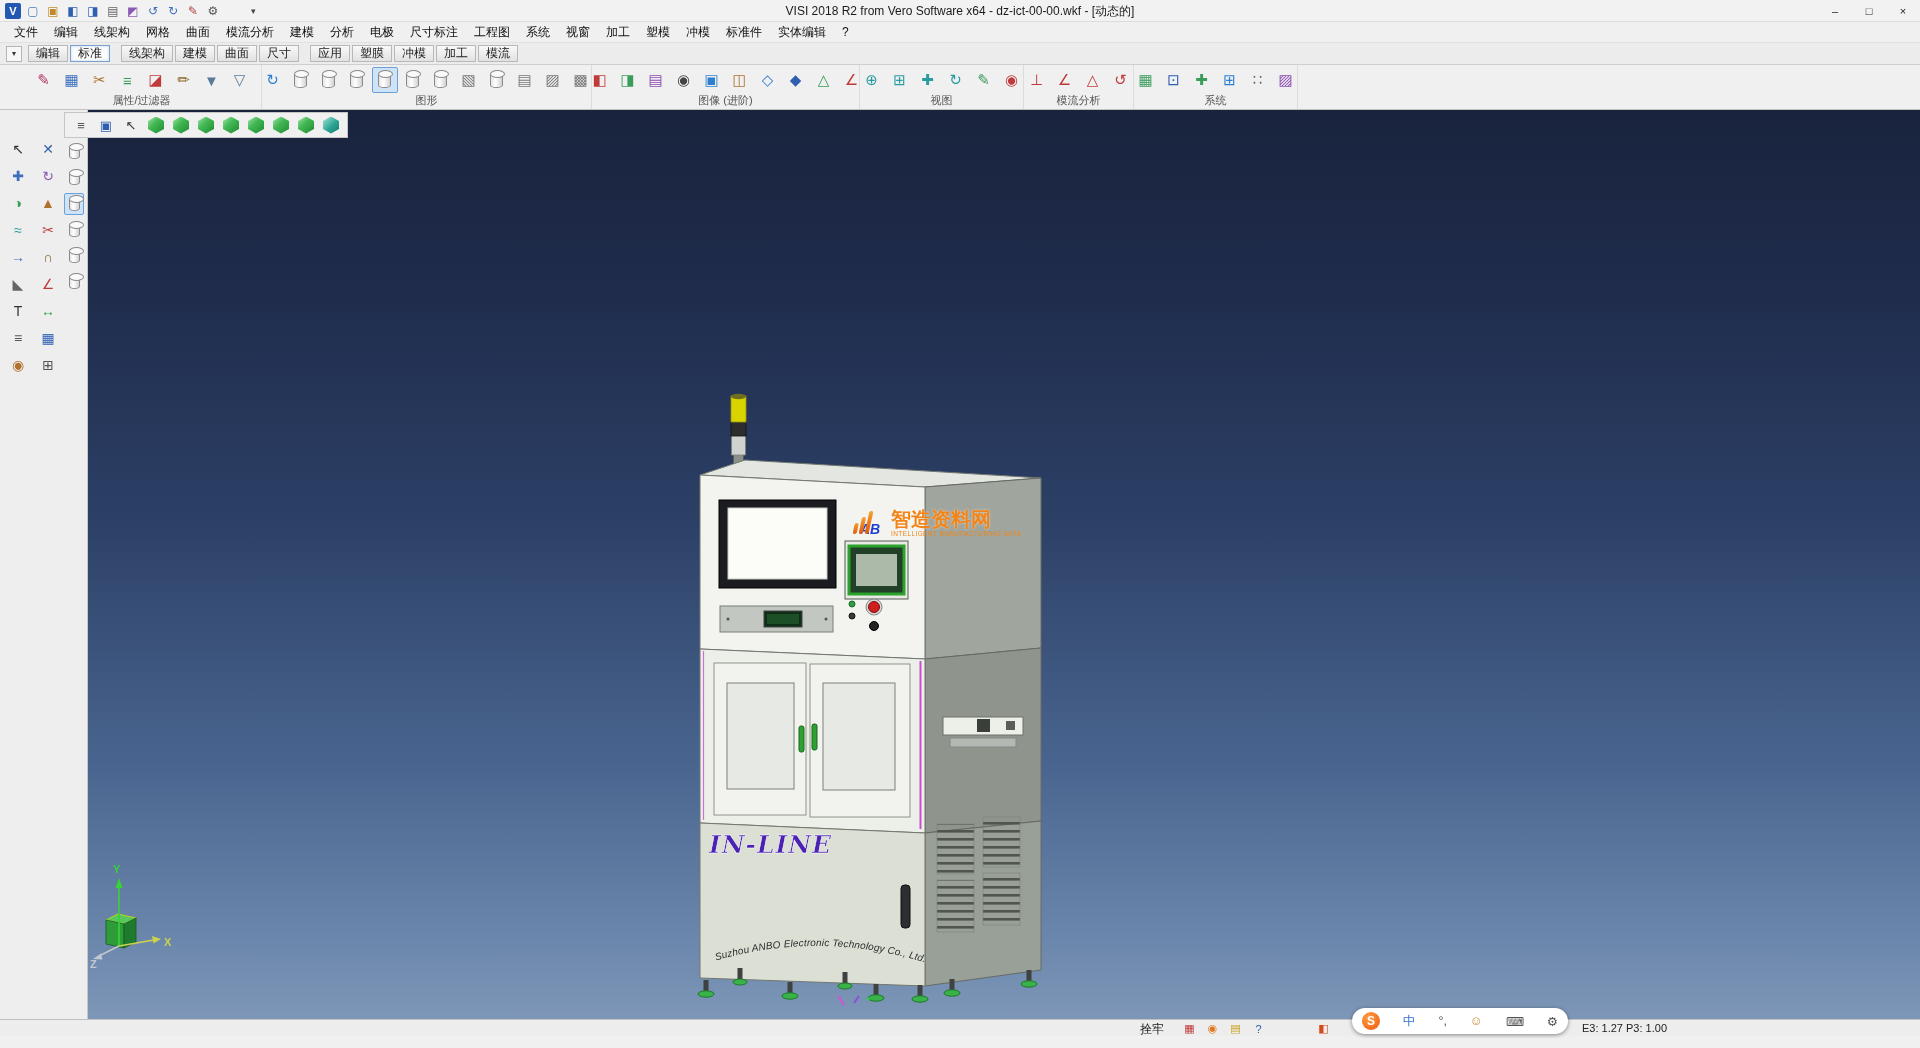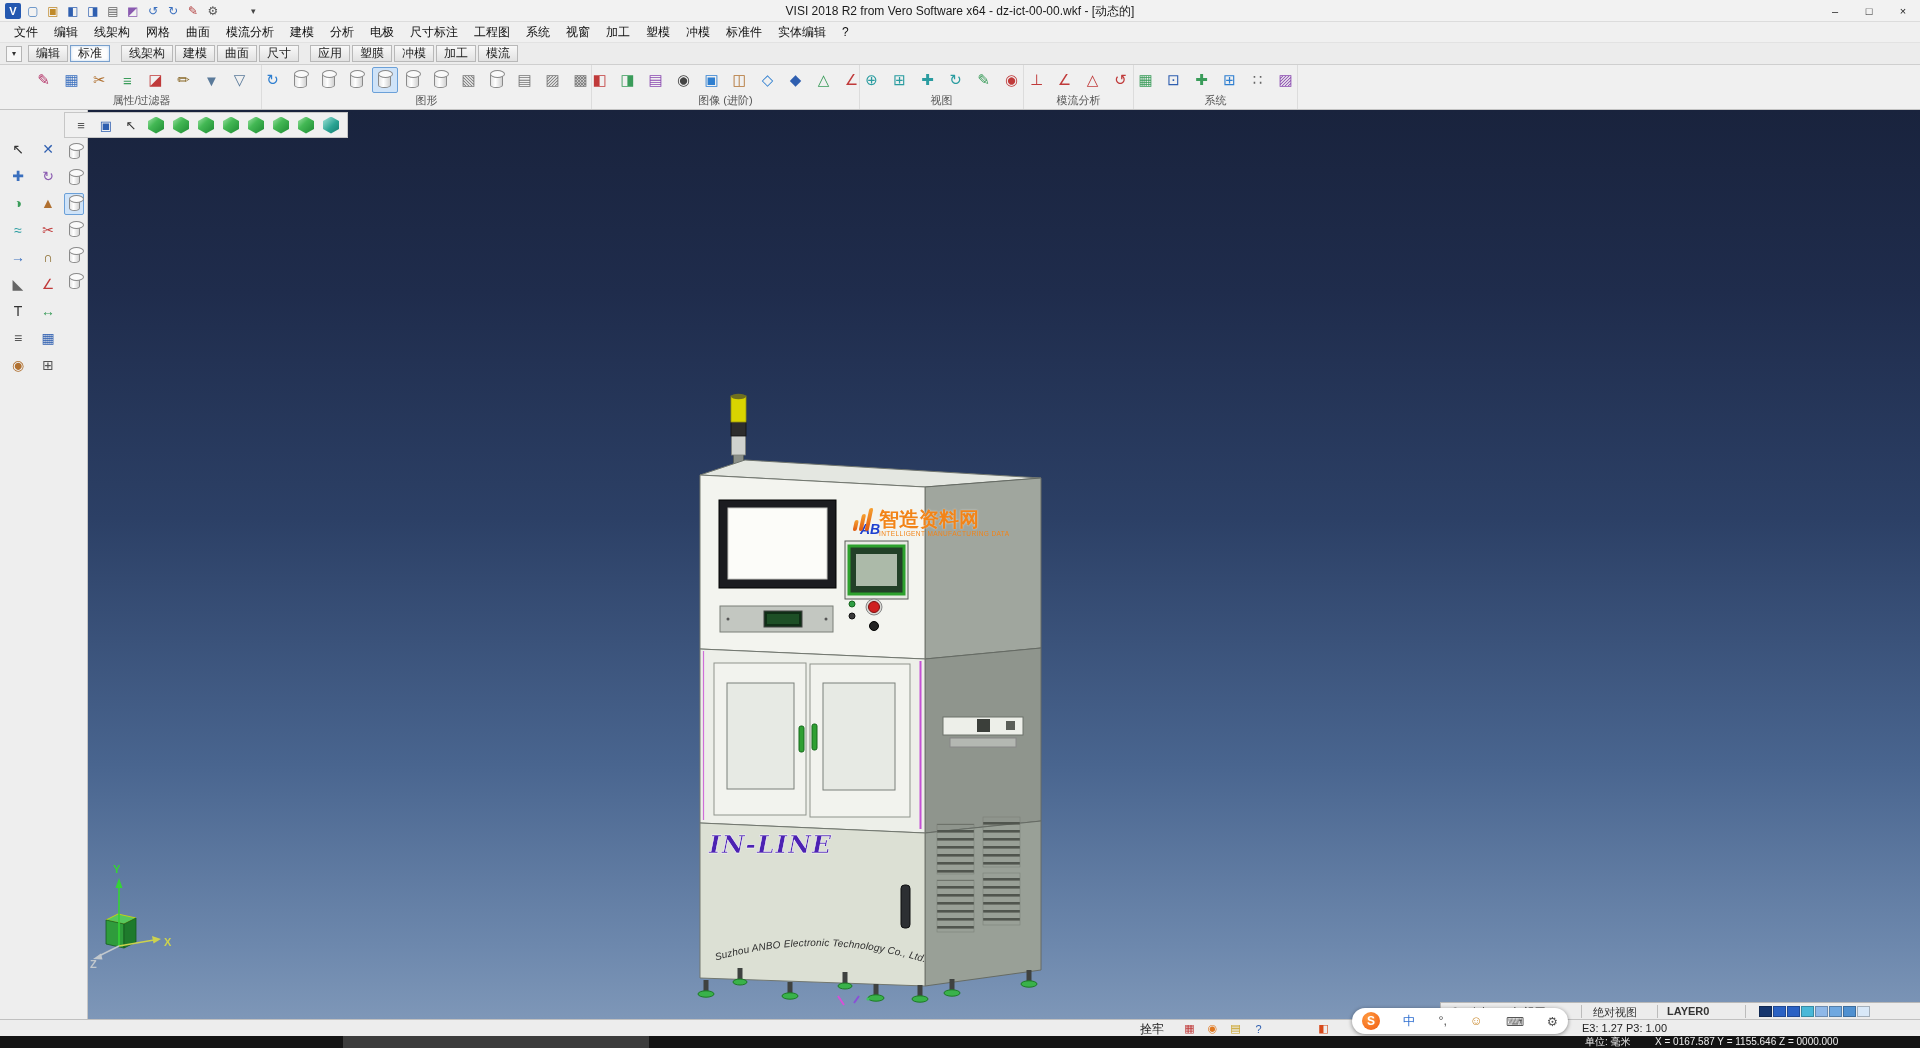--- a/index.html
+++ b/index.html
@@ -50,21 +50,21 @@
   .sidegrid .ic{width:24px;height:24px;font-size:14px}
   .minicol{position:absolute;left:64px;top:31px;display:flex;flex-direction:column;gap:4px}
   .mini-ic{width:20px;height:22px;display:flex;align-items:center;justify-content:center;border-radius:2px}
   .mini-ic.sel{background:#cfe3f8;border:1px solid #6ba0d8}
   .mini-ic .cyl{width:11px;height:14px}
 
   
   .viewport{position:absolute;left:88px;top:110px;width:1832px;height:909px;overflow:hidden;
     background:linear-gradient(180deg,#19233d 0%,#1f2c4c 20%,#2c4066 45%,#49658f 72%,#6d88ad 92%,#7e97b8 100%);z-index:5}
   .scene{position:absolute;left:0;top:0}
-  .watermark{position:absolute;left:767px;top:398px;display:flex;align-items:flex-start;gap:8px;z-index:6;pointer-events:none}
+  .watermark{position:absolute;left:767px;top:398px;display:flex;align-items:center;gap:20px;z-index:6;pointer-events:none}
   .wm-bars{display:flex;align-items:flex-end;gap:2px;transform:skewX(-12deg)}
   .wm-bar{width:4px;border-radius:2px;background:linear-gradient(#f6a030,#e05a10)}
   .wm-bar:nth-child(1){height:11px}.wm-bar:nth-child(2){height:17px}.wm-bar:nth-child(3){height:23px}
   .wm-title{font-size:20px;font-weight:bold;color:#f28418;text-shadow:0 0 2px rgba(255,255,255,.65);line-height:22px}
   .wm-sub{font-size:6.5px;color:#f28418;letter-spacing:.4px}
 
   
   .minipanel{position:absolute;left:1440px;top:1002px;width:480px;height:17px;background:#ececec;border-top:1px solid #b8b8b8;border-left:1px solid #b8b8b8;z-index:30;font-size:11px;color:#333}
   .mp-icon{position:absolute;left:10px;top:2px;font-size:10px;color:#666}
   .mp-ind{position:absolute;left:26px;top:2px}
@@ -631,40 +631,20 @@
         <span class="shape cube"></span>
       </div>
       <div class="ic">
         <span class="shape cube"></span>
       </div>
       <div class="ic">
         <span class="shape cube teal"></span>
       </div>
     </div>
 
-  <div class="minipanel">
-    <span class="mp-icon">◎</span>
-    <span class="mp-ind">动态 XY 上 视图</span>
-    <span class="mp-sep" style="left:140px"></span>
-    <span class="mp-abs">绝对视图</span>
-    <span class="mp-sep" style="left:216px"></span>
-    <span class="mp-layer">LAYER0</span>
-    <span class="mp-sep" style="left:304px"></span>
-    <span class="layerbars">
-
-    <span class="seg" style="background: rgb(22, 54, 110);"></span>
-        <span class="seg" style="background: rgb(43, 98, 196);"></span>
-        <span class="seg" style="background: rgb(43, 98, 196);"></span>
-        <span class="seg" style="background: rgb(73, 184, 216);"></span>
-        <span class="seg" style="background: rgb(143, 184, 232);"></span>
-        <span class="seg" style="background: rgb(111, 168, 224);"></span>
-        <span class="seg" style="background: rgb(79, 144, 208);"></span>
-        <span class="seg" style="background: rgb(216, 232, 248);"></span>
-      </span>
-  </div>
 
   <div class="statusbar">
     <span class="st-lock">拴牢</span>
     <span class="st-icons">
 
     <div class="ic">
           <span class="shape" style="color: rgb(192, 58, 58);">▦</span>
         </div>
         <div class="ic">
           <span class="shape" style="color: rgb(224, 120, 32);">◉</span>
@@ -697,19 +677,14 @@
         <span class="shape" style="color: rgb(200, 135, 42);">☺</span>
       </div>
       <div class="ic">
         <span class="shape" style="color: rgb(85, 85, 85);">⌨</span>
       </div>
       <div class="ic">
         <span class="shape" style="color: rgb(85, 85, 85);">⚙</span>
       </div>
     </div>
 
-  <div class="taskbar">
-    <span class="tb-seg"></span>
-    <span class="tb-units">单位: 毫米</span>
-    <span class="tb-coords">X = 0167.587 Y = 1155.646 Z = 0000.000</span>
-  </div>
 
 </div>
 
 </body></html>

